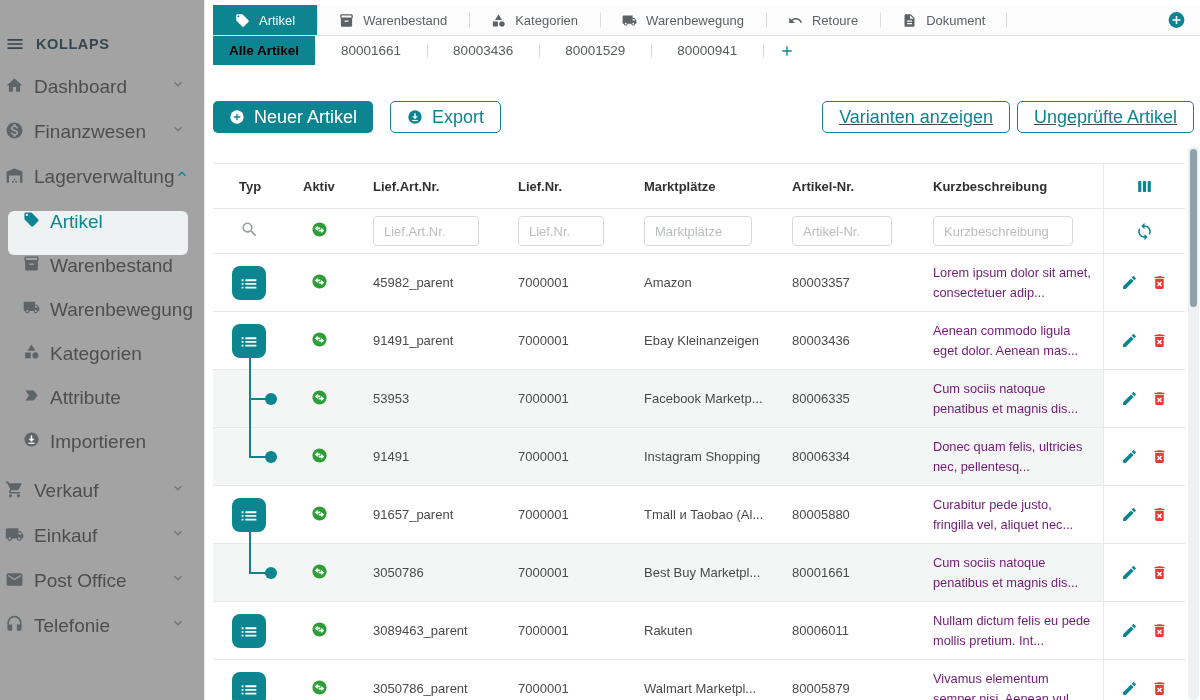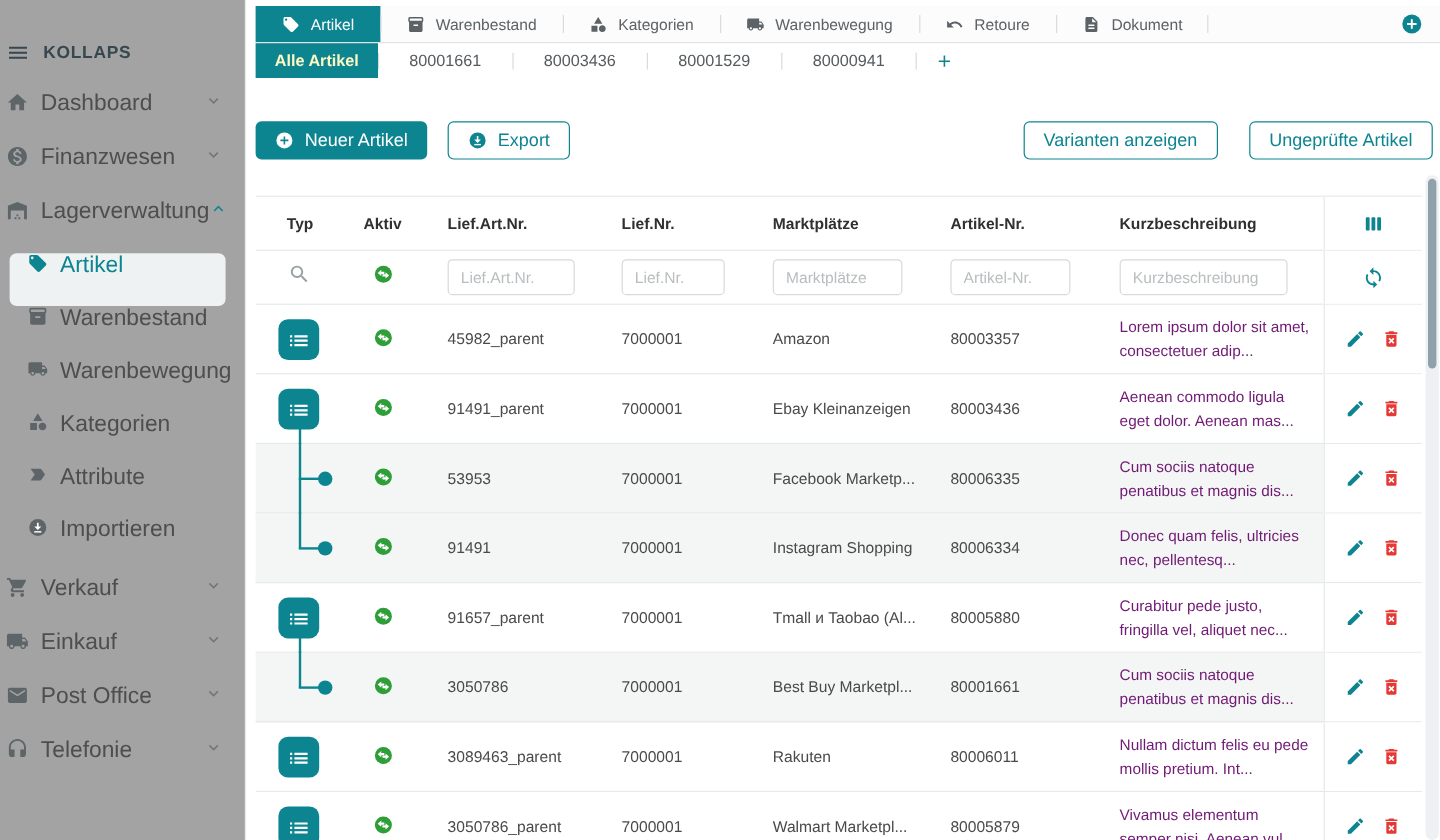--- a/index.html
+++ b/index.html
@@ -43,35 +43,35 @@
     transform:translateY(-50%);width:1px;height:15px;background:#d8dbdd;}
   .tab:last-of-type::after{left:auto;right:0;}
   .tab.active{background:var(--teal);color:#fff;}
   .plus-circle-btn{position:absolute;right:14px;top:50%;transform:translateY(-50%);
     width:19px;height:19px;cursor:pointer;}
   .tabbar2{height:29px;display:flex;align-items:stretch;}
   .subtab{display:flex;align-items:center;padding:0 26px;font-size:13.5px;color:#565b5e;
     cursor:pointer;position:relative;}
   .subtab:not(:first-child)::before{content:'';position:absolute;left:0;top:50%;
     transform:translateY(-50%);width:1px;height:14px;background:#d8dbdd;}
-  .subtab.active{background:var(--teal);color:#fef9c3;font-weight:700;padding:0 16px;}
+  .subtab.active{background:var(--teal);color:#000000;font-weight:700;padding:0 16px;}
   .subtab-add{display:flex;align-items:center;padding:0 16px;color:var(--teal);cursor:pointer;position:relative;}
   .subtab-add::before{content:'';position:absolute;left:0;top:50%;transform:translateY(-50%);
     width:1px;height:14px;background:#d8dbdd;}
   .subtab-add .icon{width:16px;height:16px;}
 
   
   .toolbar{margin-top:36px;display:flex;align-items:center;width:981px;}
   .btn{height:32px;display:inline-flex;align-items:center;gap:9px;border-radius:5px;
-    font-size:15px;font-weight:500;cursor:pointer;padding:0 16px;
+    font-size:18px;font-weight:500;cursor:pointer;padding:0 16px;
     font-family:"Liberation Sans",sans-serif;}
   .btn .icon{width:16px;height:16px;}
   .btn-primary{background:var(--teal);color:#fff;border:none;}
   .btn-outline{background:#fff;color:var(--teal);border:1px solid var(--teal);margin-left:17px;}
-  .toolbar-right{margin-left:auto;display:flex;gap:26px;}
+  .toolbar-right{margin-left:auto;display:flex;gap:7px;text-decoration:underline;}
   .toolbar-right .btn{margin-left:0;}
 
   
   .table{margin-top:30px;width:972px;border-top:1px solid var(--border);}
   .trow{display:grid;grid-template-columns:67px 70px 145px 135px 145px 130px 198px 82px;
     align-items:center;border-bottom:1px solid var(--border);}
   .trow.head{height:45px;font-weight:700;color:#303030;font-size:13px;}
   .trow.filter{height:45px;}
   .trow.data{height:58px;font-size:13px;color:#4a4a4a;}
   .trow.gray{background:var(--grayrow);}

